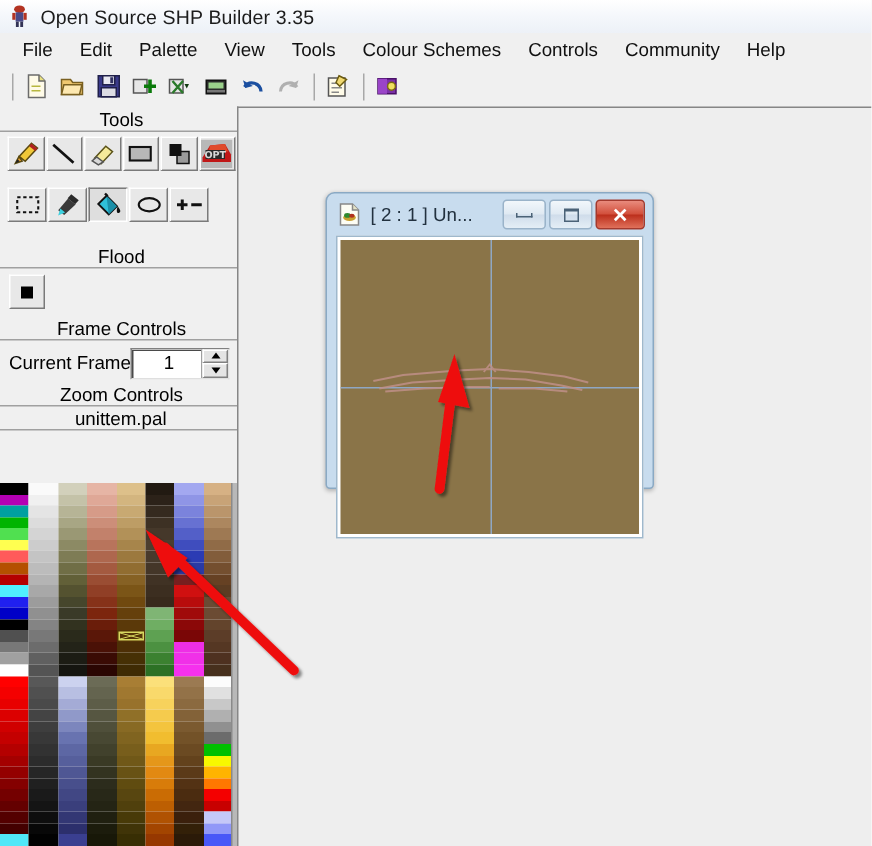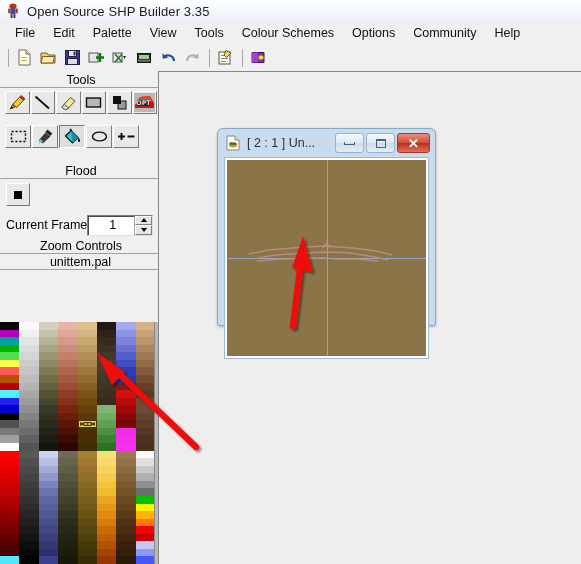--- a/index.html
+++ b/index.html
@@ -465,21 +465,21 @@
     <div id="title-text">Open Source SHP Builder 3.35</div>
   </div>
 
   <div id="menu-bar">
     <div class="menu-item">File</div>
     <div class="menu-item">Edit</div>
     <div class="menu-item">Palette</div>
     <div class="menu-item">View</div>
     <div class="menu-item">Tools</div>
     <div class="menu-item">Colour Schemes</div>
-    <div class="menu-item">Options</div>
+    <div class="menu-item">Controls</div>
     <div class="menu-item">Community</div>
     <div class="menu-item">Help</div>
   </div>
 
   <div id="toolbar">
     <div class="tb-sep"></div>
 
     <div class="tb-btn">
       <svg width="17" height="17" viewBox="0 0 17 17">
         <path d="M3 1h7l4 4v11H3z" fill="#fffbe8" stroke="#6b6b6b" stroke-width="1"></path>
@@ -658,20 +658,21 @@
       </div>
     </div>
 
     <div class="panel-head">Flood</div>
     <div id="flood-area">
       <div id="flood-swatch">
         <div class="inner" style="background: rgb(0, 0, 0);"></div>
       </div>
     </div>
 
+    <div class="panel-head">Frame Controls</div>
 
     <div class="ctl-row">
       <div class="ctl-label">Current Frame</div>
       <div class="spinner">
         <div class="val">1</div>
         <div class="spin-btns">
           <div class="spin-btn">
               <span class="arrow-up"></span>
             </div>
           <div class="spin-btn">

